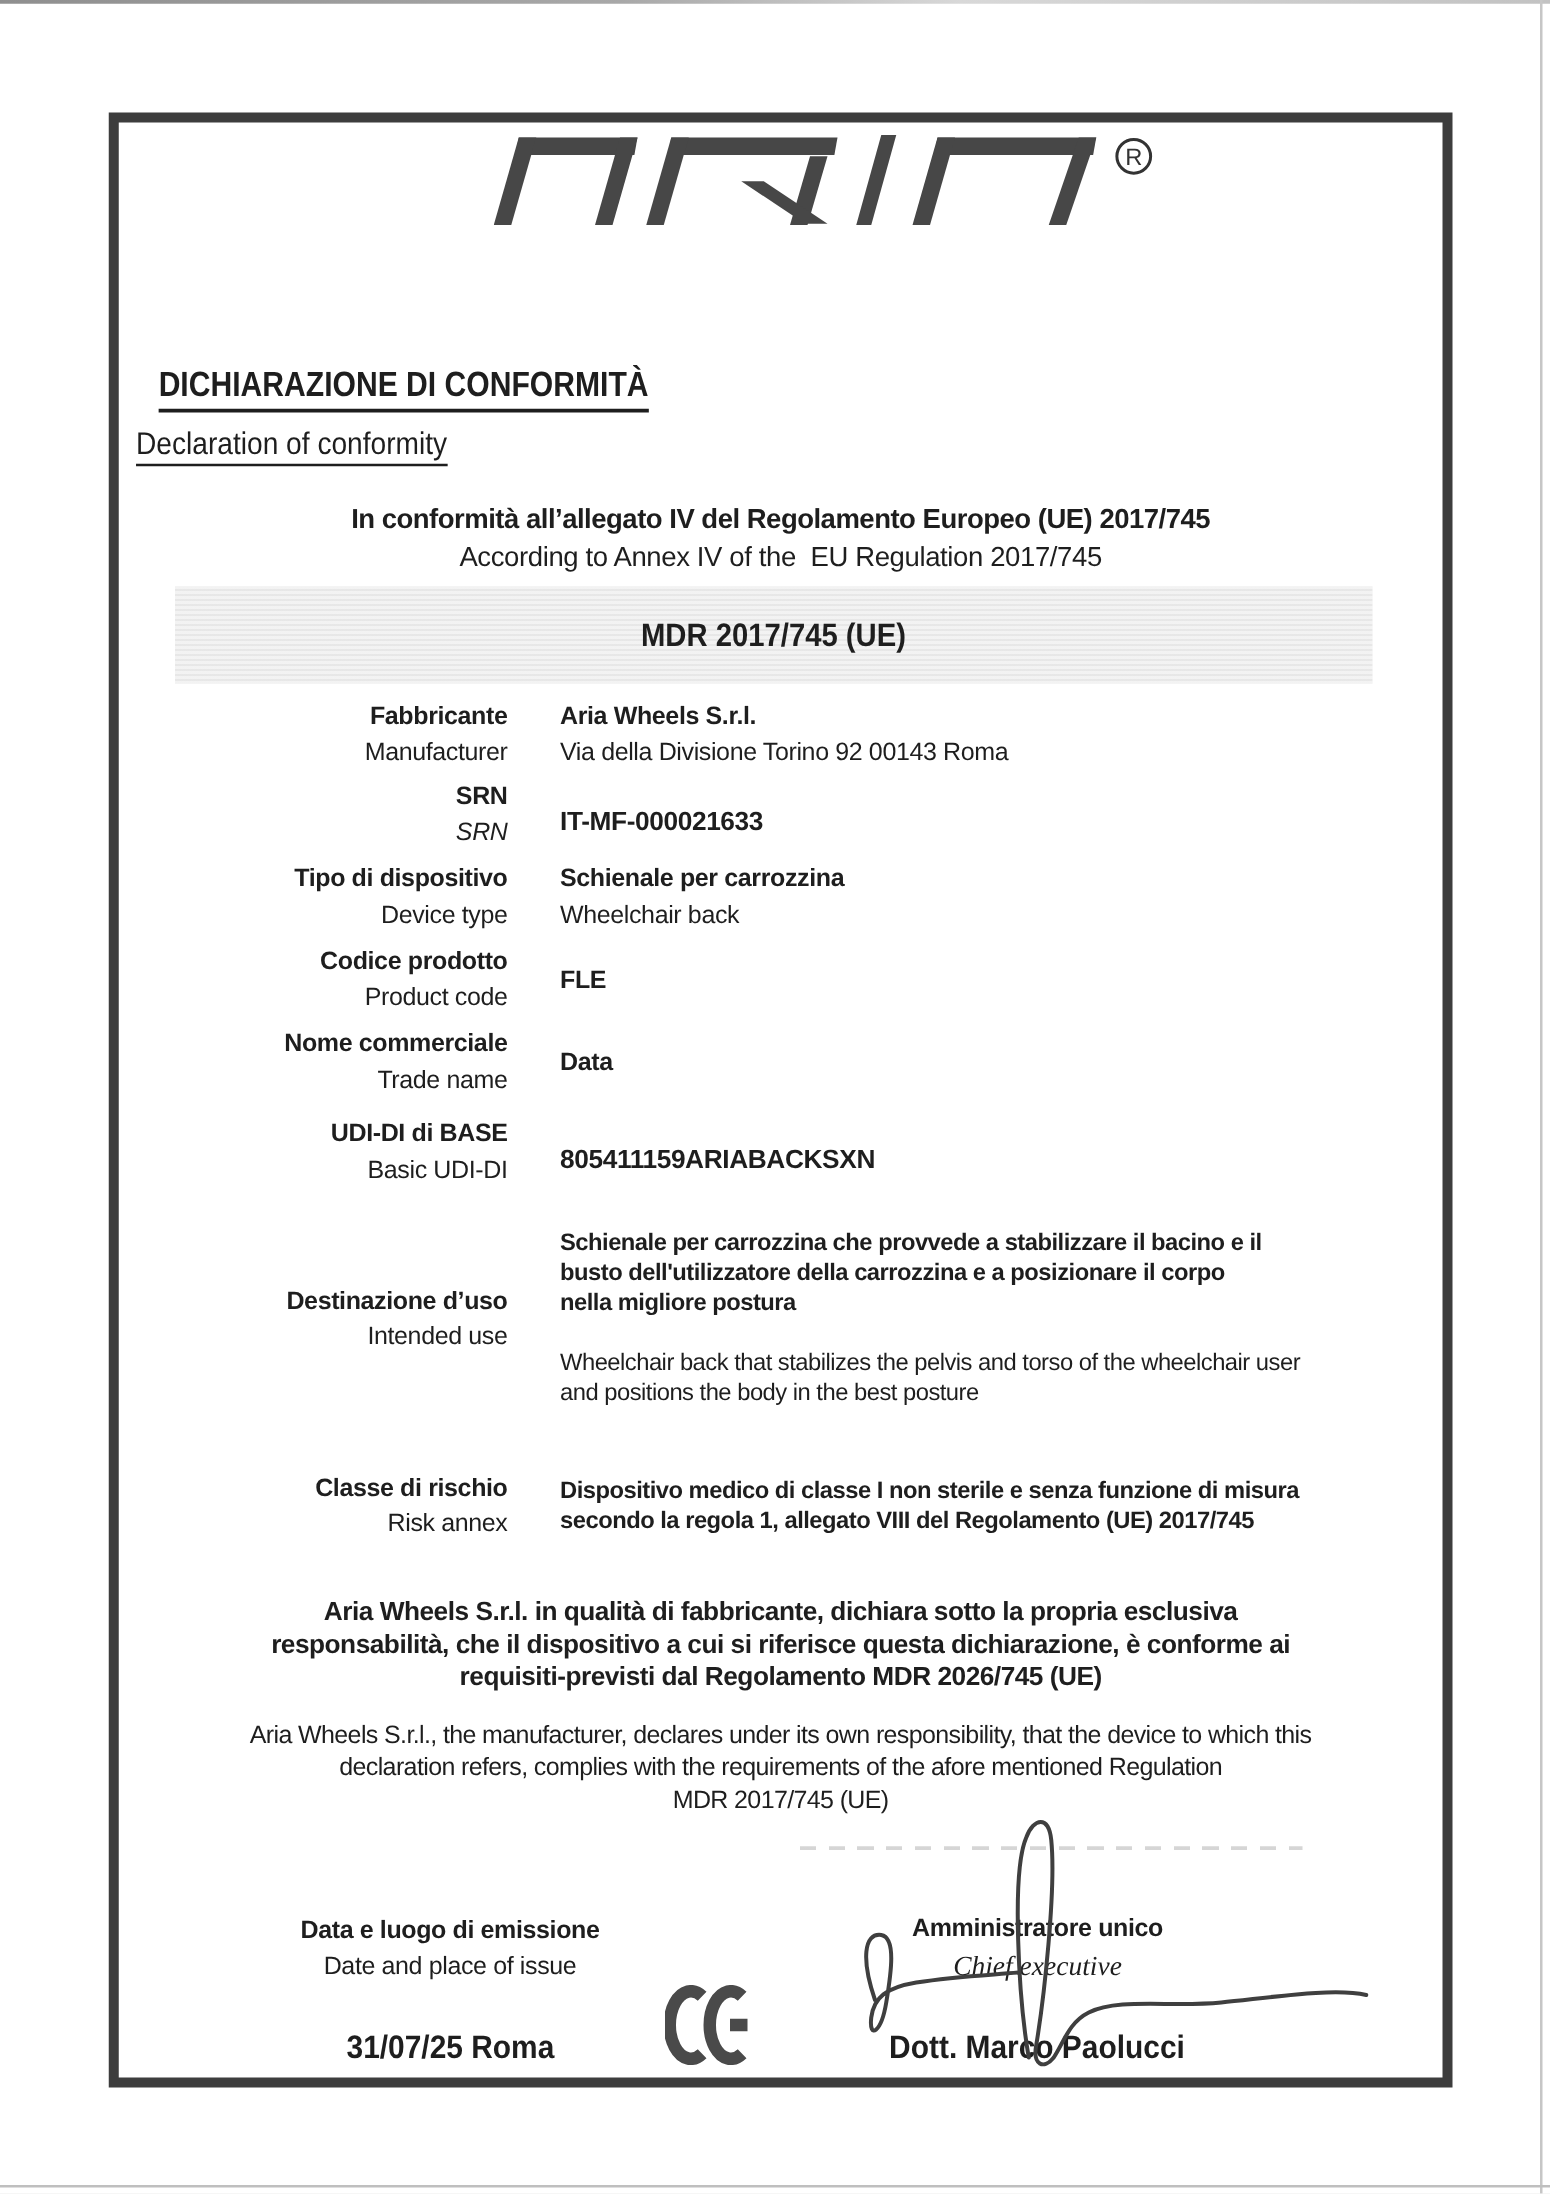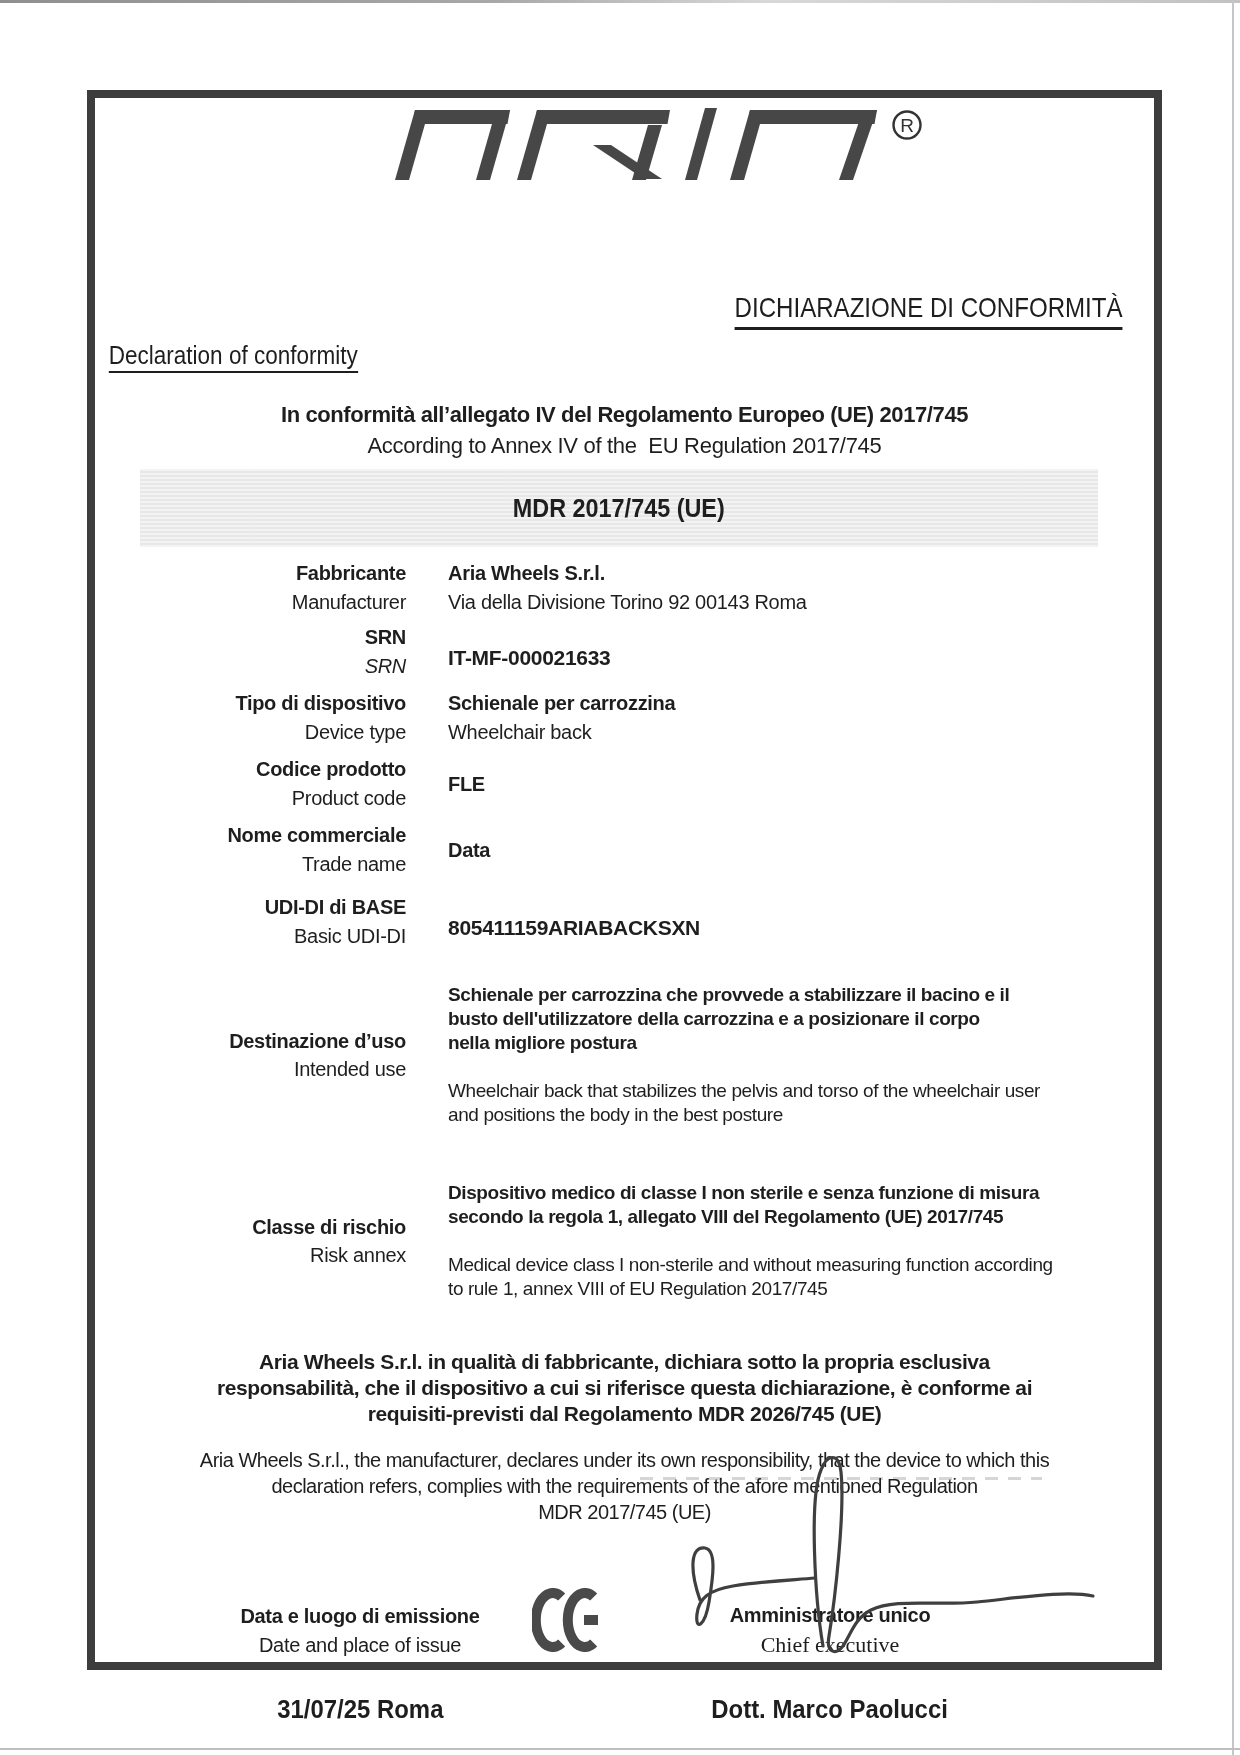--- a/index.html
+++ b/index.html
@@ -15,21 +15,21 @@
   .scan-bottom{position:absolute;left:0;top:1748px;width:1240px;height:2px;background:#bfbfbf;}
   .dash-artifact{position:absolute;left:640px;top:1477px;width:402px;height:3px;opacity:.7;
     background:repeating-linear-gradient(90deg,#c4c4c4 0 13px,transparent 13px 23px);}
 
   .frame{position:absolute;left:87px;top:90px;width:1075px;height:1580px;
     border:8px solid #3d3d3d;box-sizing:border-box;}
 
   .logo-area{height:96px;position:relative;}
   #logo{position:absolute;left:395px;top:100px;width:540px;height:90px;}
 
-  .title-it{margin-top:96px;text-align:right;font-weight:normal;font-size:28px;line-height:36px;}
+  .title-it{margin-top:96px;text-align:left;font-weight:bold;font-size:28px;line-height:36px;}
   .title-it span{display:inline-block;transform:scaleX(.86);border-bottom:3px solid #1e1e1e;padding-bottom:1px;}
   .title-en{margin-top:10px;text-align:left;font-size:25px;line-height:30px;}
   .title-en span{display:inline-block;transform:scaleX(.9);border-bottom:2px solid #1e1e1e;padding-bottom:1px;}
 
   .sub-it{margin-top:28px;text-align:center;font-weight:bold;font-size:22px;line-height:27px;letter-spacing:-0.4px;}
   .sub-en{margin-top:4px;text-align:center;font-size:22px;line-height:27px;letter-spacing:-0.3px;white-space:pre-wrap;}
 
   .banner{margin-top:10px;margin-left:45px;width:958px;height:78px;background:#ececec;
     display:flex;align-items:center;justify-content:center;font-weight:bold;font-size:26px;
     background-image:repeating-linear-gradient(0deg,rgba(255,255,255,.35) 0 2px,rgba(0,0,0,.02) 2px 4px);}
@@ -48,21 +48,21 @@
   .decl-it{margin-top:24px;text-align:center;font-weight:bold;font-size:21px;line-height:26px;
     letter-spacing:-0.4px;white-space:pre-line;}
   .decl-en{margin-top:20px;text-align:center;font-size:20px;line-height:26px;
     letter-spacing:-0.5px;white-space:pre-line;}
 
   .sig-row{margin-top:76px;display:flex;align-items:flex-end;}
   .sig-left{margin-left:30px;width:470px;text-align:center;}
   .sig-right{margin-left:35px;width:400px;text-align:center;}
   .sig-lit{font-weight:bold;font-size:20px;line-height:29px;letter-spacing:-0.3px;}
   .sig-len{font-size:20px;line-height:29px;letter-spacing:-0.3px;}
-  .sig-len.serif{font-family:"Liberation Serif",serif;font-size:22px;line-height:30px;letter-spacing:0;}
+  .sig-len.serif{font-family:"Liberation Serif",serif;font-size:22px;line-height:30px;letter-spacing:0;font-style:italic;}
   .sig-val{margin-top:34px;font-weight:bold;font-size:26px;line-height:30px;}
   .sig-val span{display:inline-block;transform:scaleX(.92);}
 
   #signature{position:absolute;left:675px;top:1450px;width:430px;height:215px;}
   #ce{position:absolute;left:532px;top:1588px;width:74px;height:64px;}
 </style>
 </head>
 <body>
 
 <div class="canvas">
@@ -163,22 +163,20 @@
     </div>
 
     <div class="row long" style="margin-top:6px">
       <div class="lbl">
         <div class="it">Classe di rischio</div>
         <div class="en">Risk annex</div>
       </div>
       <div class="val">
         <div class="vb">Dispositivo medico di classe I non sterile e senza funzione di misura
 secondo la regola 1, allegato VIII del Regolamento (UE) 2017/745</div>
-        <div class="vr">Medical device class I non-sterile and without measuring function according
-to rule 1, annex VIII of EU Regulation 2017/745</div>
       </div>
     </div>
 
     <div class="decl-it">Aria Wheels S.r.l. in qualità di fabbricante, dichiara sotto la propria esclusiva
 responsabilità, che il dispositivo a cui si riferisce questa dichiarazione, è conforme ai
 requisiti-previsti dal Regolamento MDR 2026/745 (UE)</div>
     <div class="decl-en">Aria Wheels S.r.l., the manufacturer, declares under its own responsibility, that the device to which this
 declaration refers, complies with the requirements of the afore mentioned Regulation
 MDR 2017/745 (UE)</div>
 

